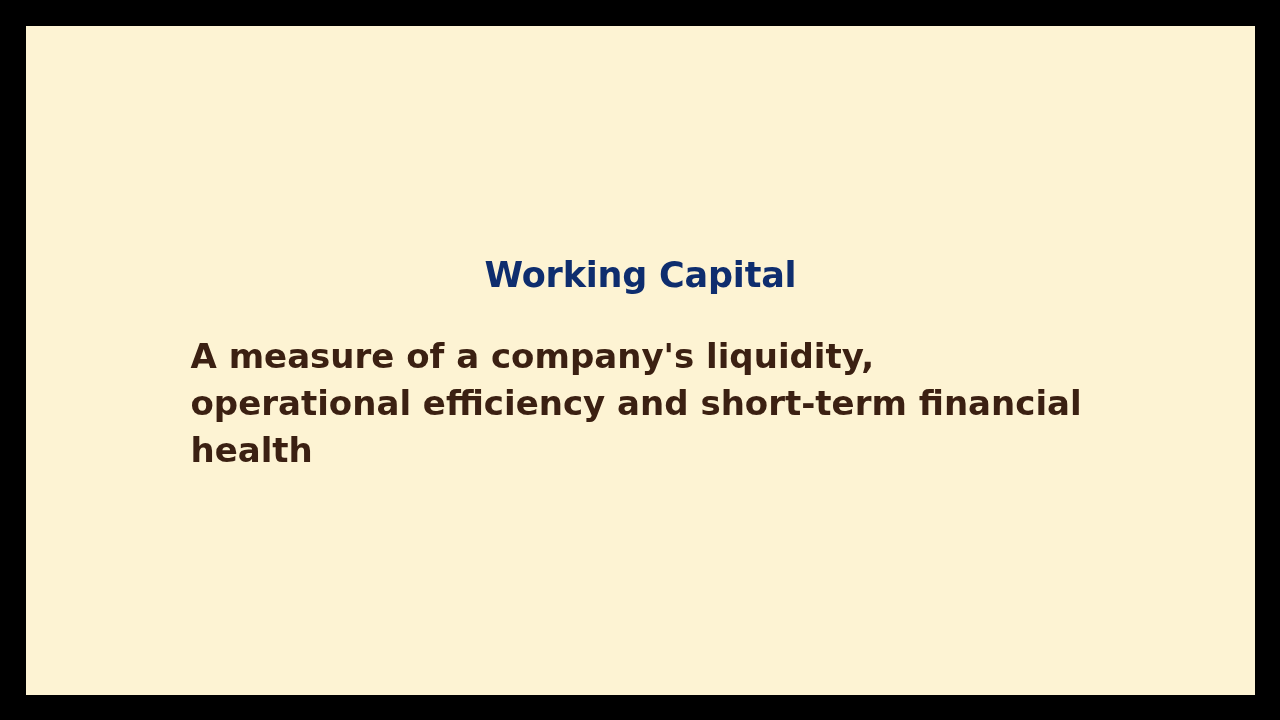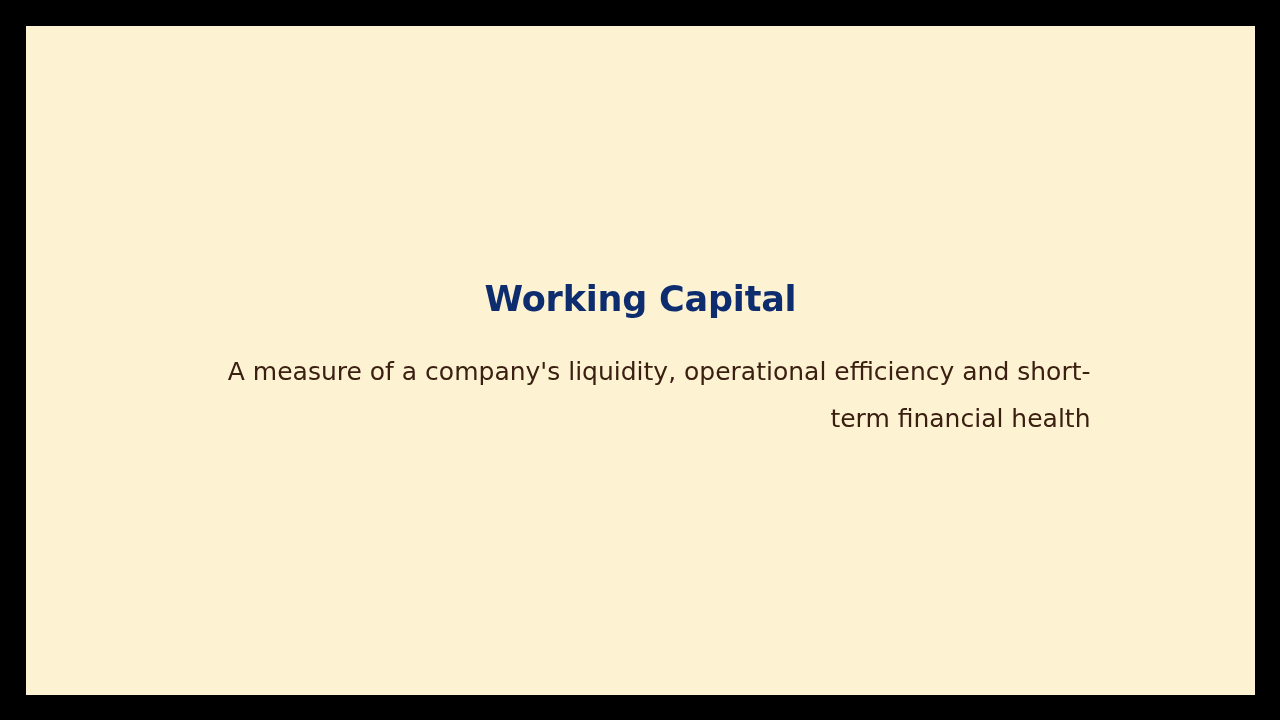--- a/index.html
+++ b/index.html
@@ -39,31 +39,31 @@
   }
 
   .card-title {
     font-family: "DejaVu Sans", sans-serif;
     font-size: 35px;
     font-weight: bold;
     color: #0E2D6E;
     text-align: center;
     line-height: 1.15;
     letter-spacing: -0.2px;
-    margin: 0;
+    margin: 8px;
     padding: 0;
     white-space: nowrap;
   }
 
   .card-description {
     font-family: "DejaVu Sans", sans-serif;
-    font-size: 25px;
-    font-weight: normal;
+    font-size: 34px;
+    font-weight: bold;
     color: #3B2012;
-    text-align: right;
+    text-align: left;
     line-height: 47px;
     margin: 0;
     padding: 0;
     max-width: 900px;
     margin-top: 29px;
   }
 </style>
 </head>
 <body>
 

